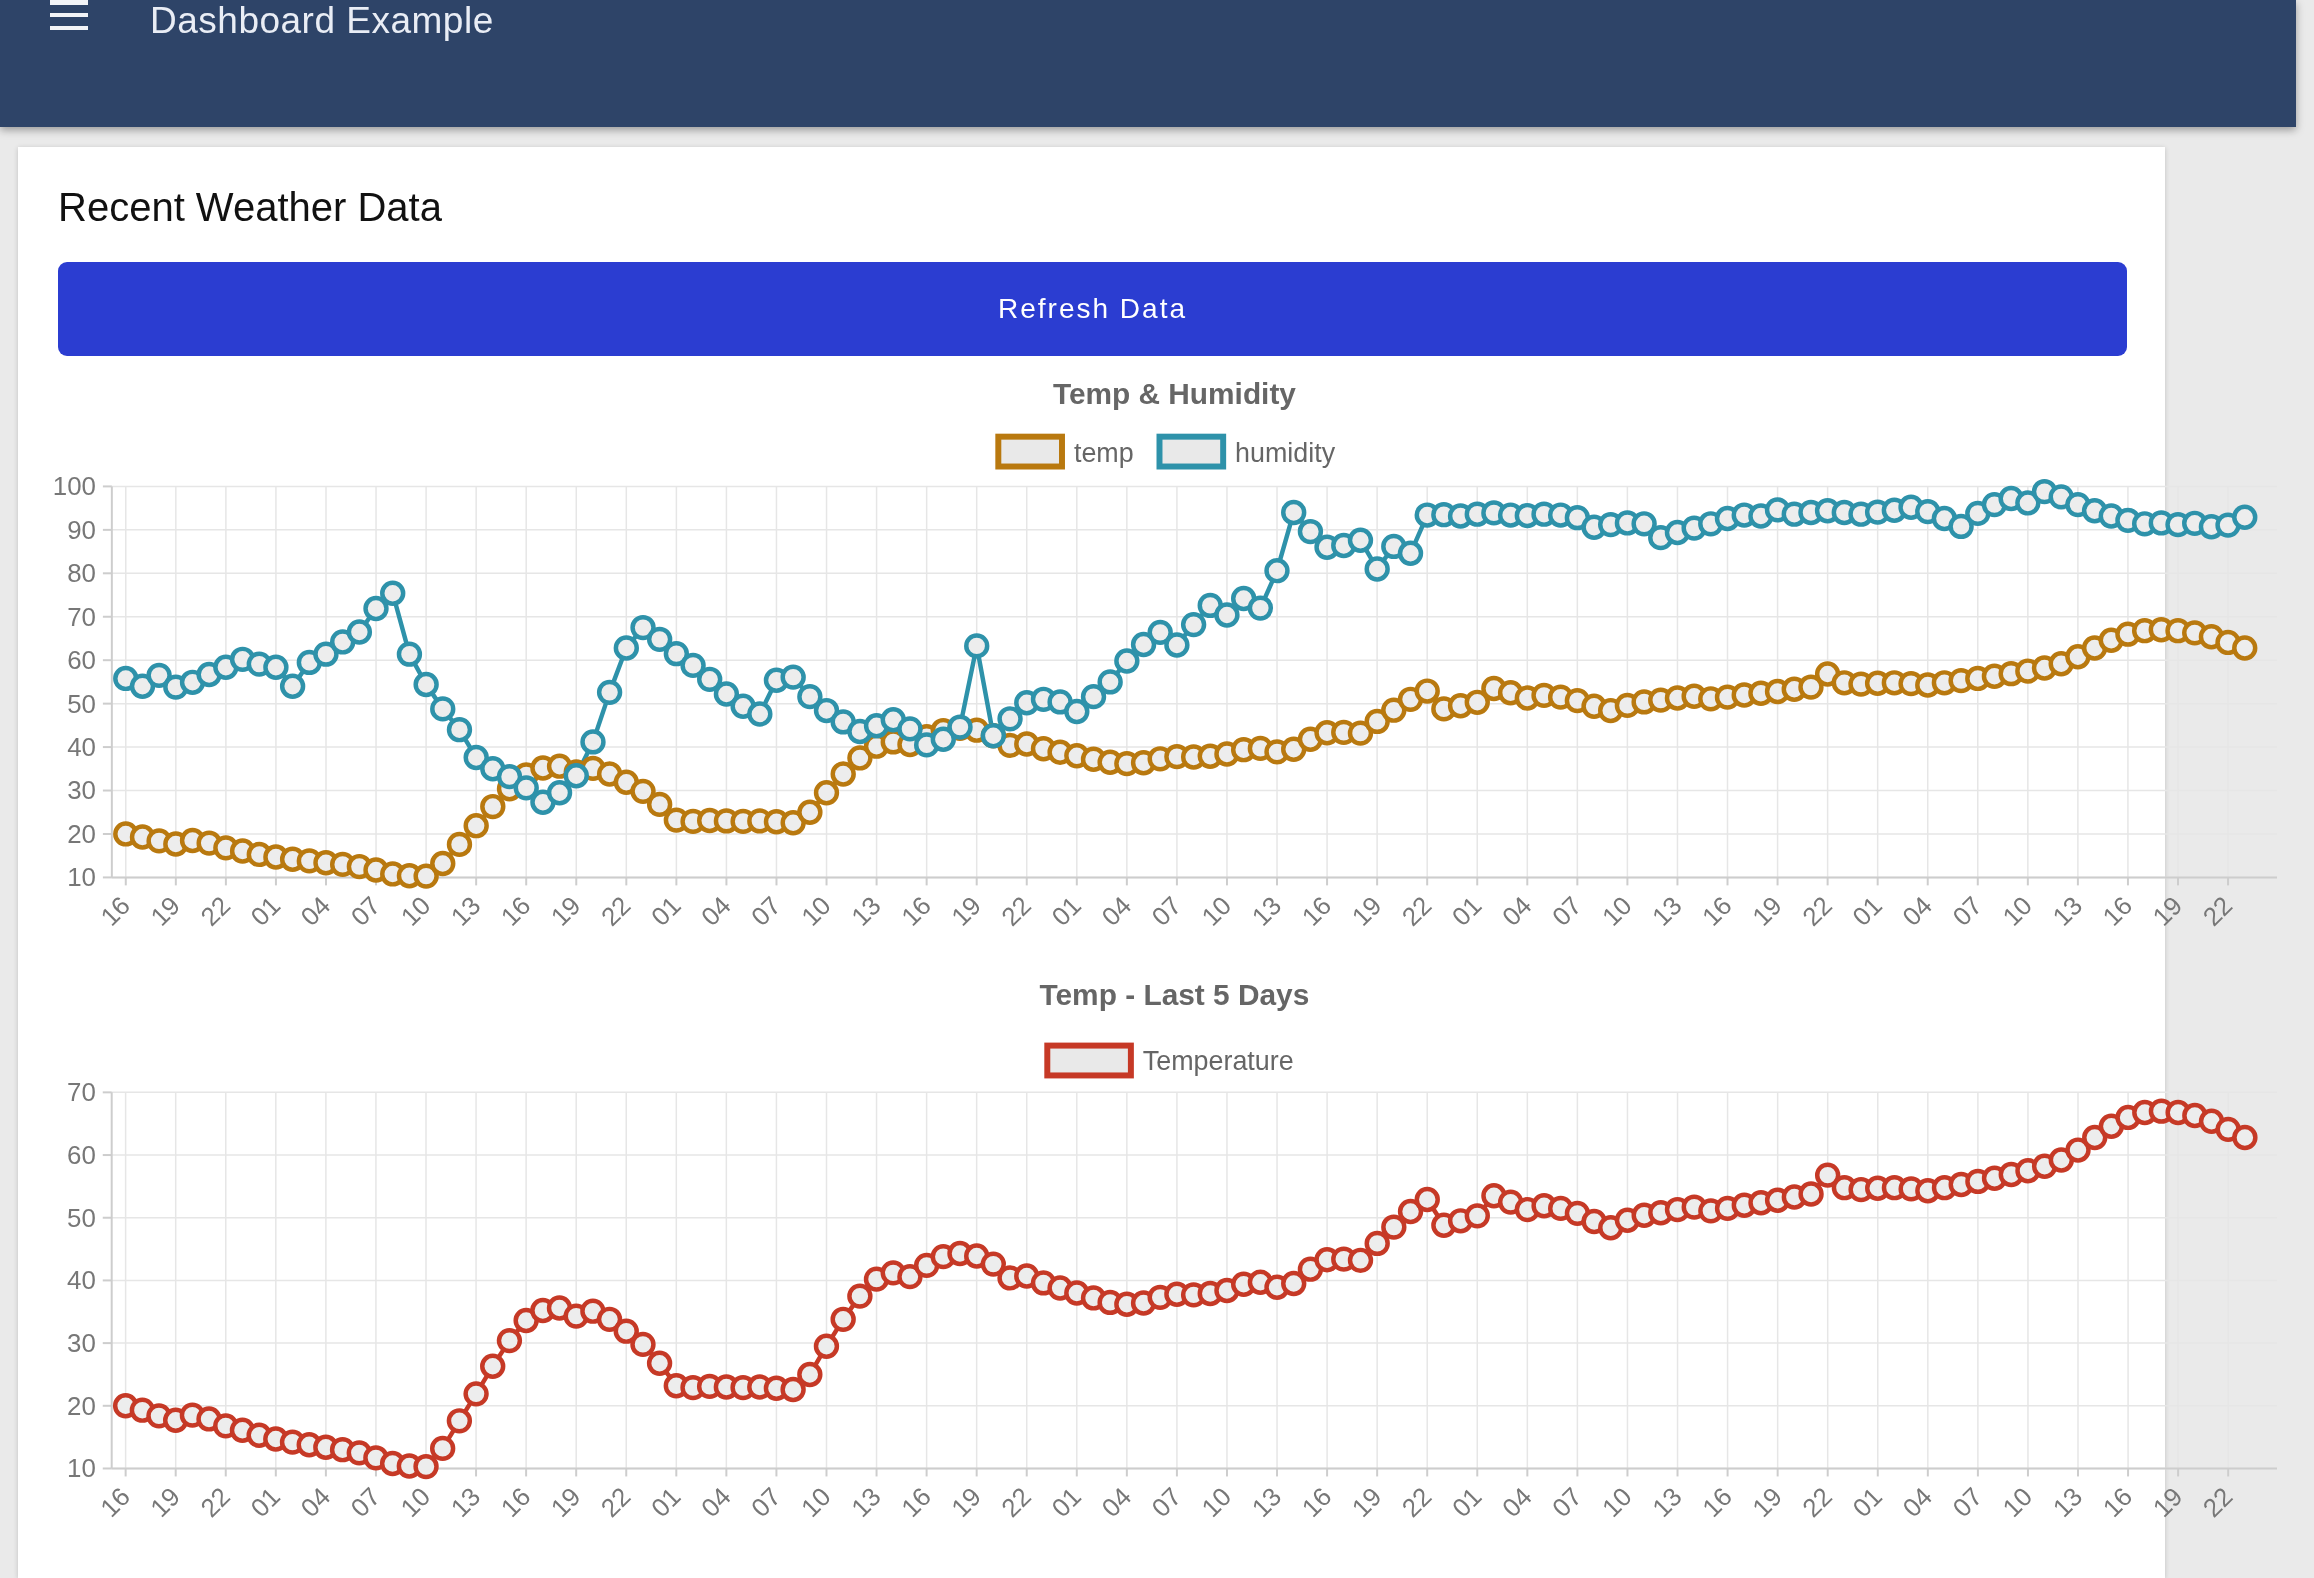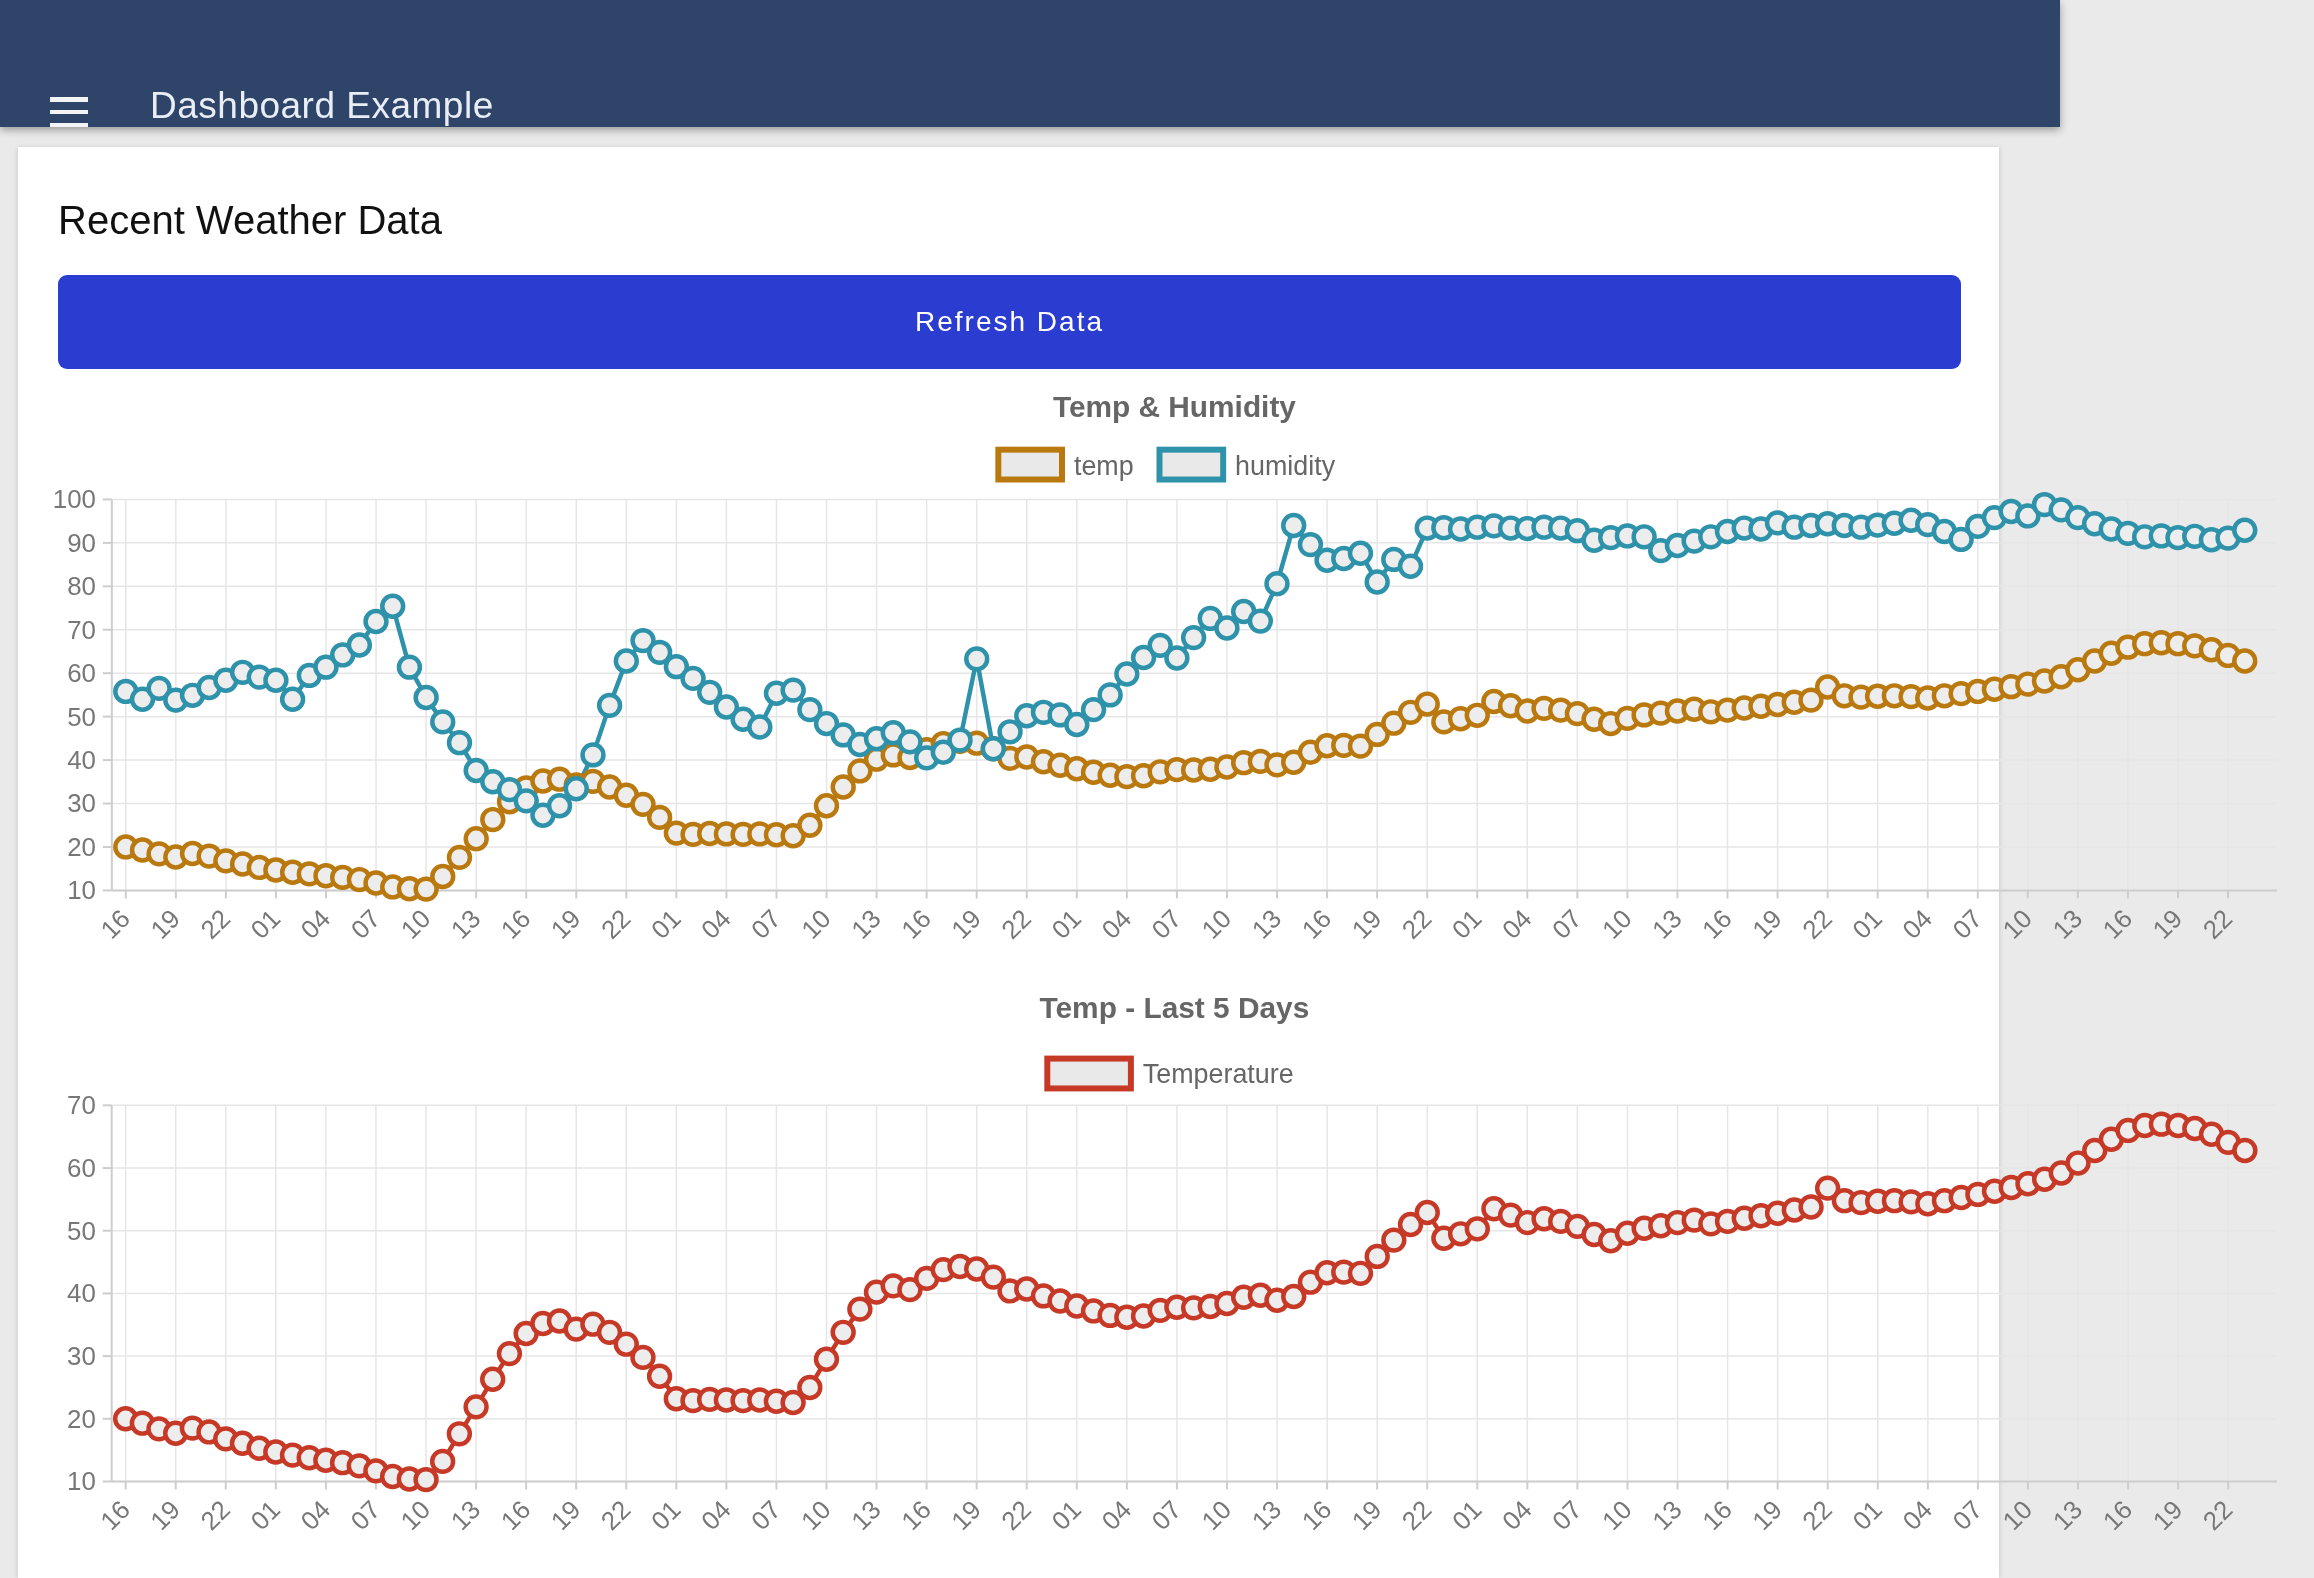--- a/index.html
+++ b/index.html
@@ -1,31 +1,31 @@
 <!DOCTYPE html>
 <html><head>
 <meta charset="utf-8">
 <style>
   * { box-sizing: border-box; margin: 0; padding: 0; }
   html,body { width: 2314px; height: 1578px; overflow: hidden;
     background: #EAEAEA; font-family: "Liberation Sans", sans-serif; }
   .app-header {
-    width: 2060px; height: 127px; background: #2E4468;
-    display: flex; align-items: flex-end; padding-left: 50px;
+    width: 2296px; height: 127px; background: #2E4468;
+    display: flex; align-items: flex-start; padding-left: 50px;
     box-shadow: 0 3px 8px rgba(0,0,0,0.35); position: relative; z-index: 2;
   }
   .menu-btn { width: 38px; height: 30px; display: flex; flex-direction: column;
     justify-content: space-between; cursor: pointer; background: none; border: none; }
   .menu-btn span { display: block; width: 38px; height: 4.5px; background: #F2F4F8; }
   .app-title { color: #E9EDF5; font-size: 37px; font-weight: 400; margin-left: 62px;
     letter-spacing: 0.5px; }
   .card {
-    position: absolute; left: 18px; top: 147px; width: 1981px; height: 1431px;
+    position: absolute; left: 18px; top: 147px; width: 2147px; height: 1431px;
     background: #FFFFFF; box-shadow: 0 1px 5px rgba(0,0,0,0.18);
-    padding: 51px 38px 0 40px;
+    padding: 38px 38px 0 40px;
   }
   .page-heading { font-size: 40px; font-weight: 400; color: #111; margin-bottom: 32px; }
   .refresh-btn {
     display: block; width: 100%; height: 94px; border: none; border-radius: 9px;
     background: #2B3DD1; color: #FFFFFF; font-size: 28px; font-weight: 500;
     font-family: "Liberation Sans", sans-serif; letter-spacing: 2px; cursor: pointer;
   }
   .chart-mount { position: relative; margin-left: -20px; }
   #chart-1 { margin-top: 16px; }
   svg text { font-family: "Liberation Sans", sans-serif; }

